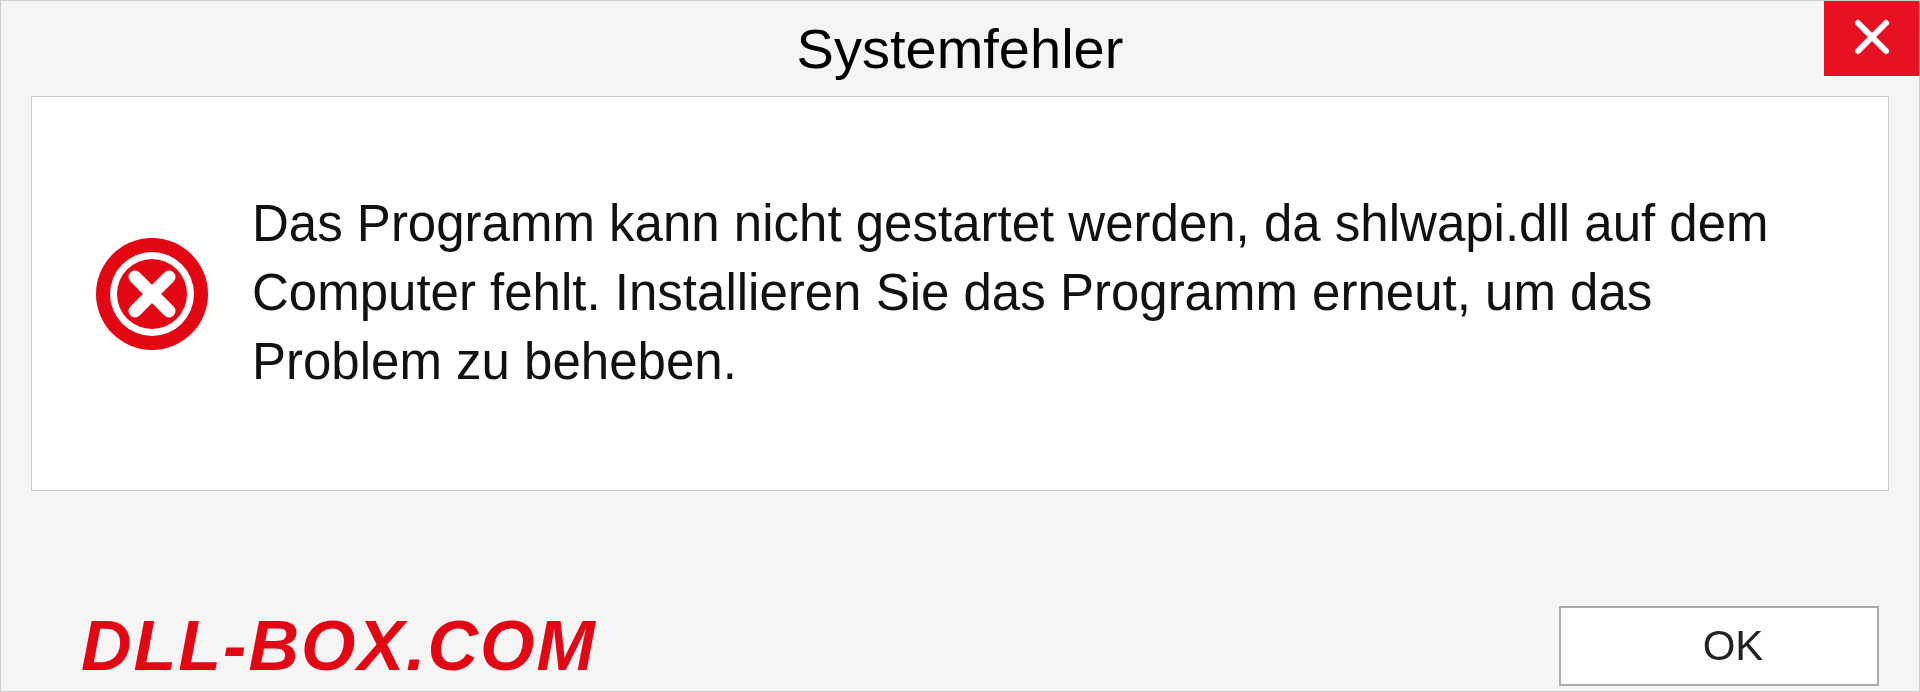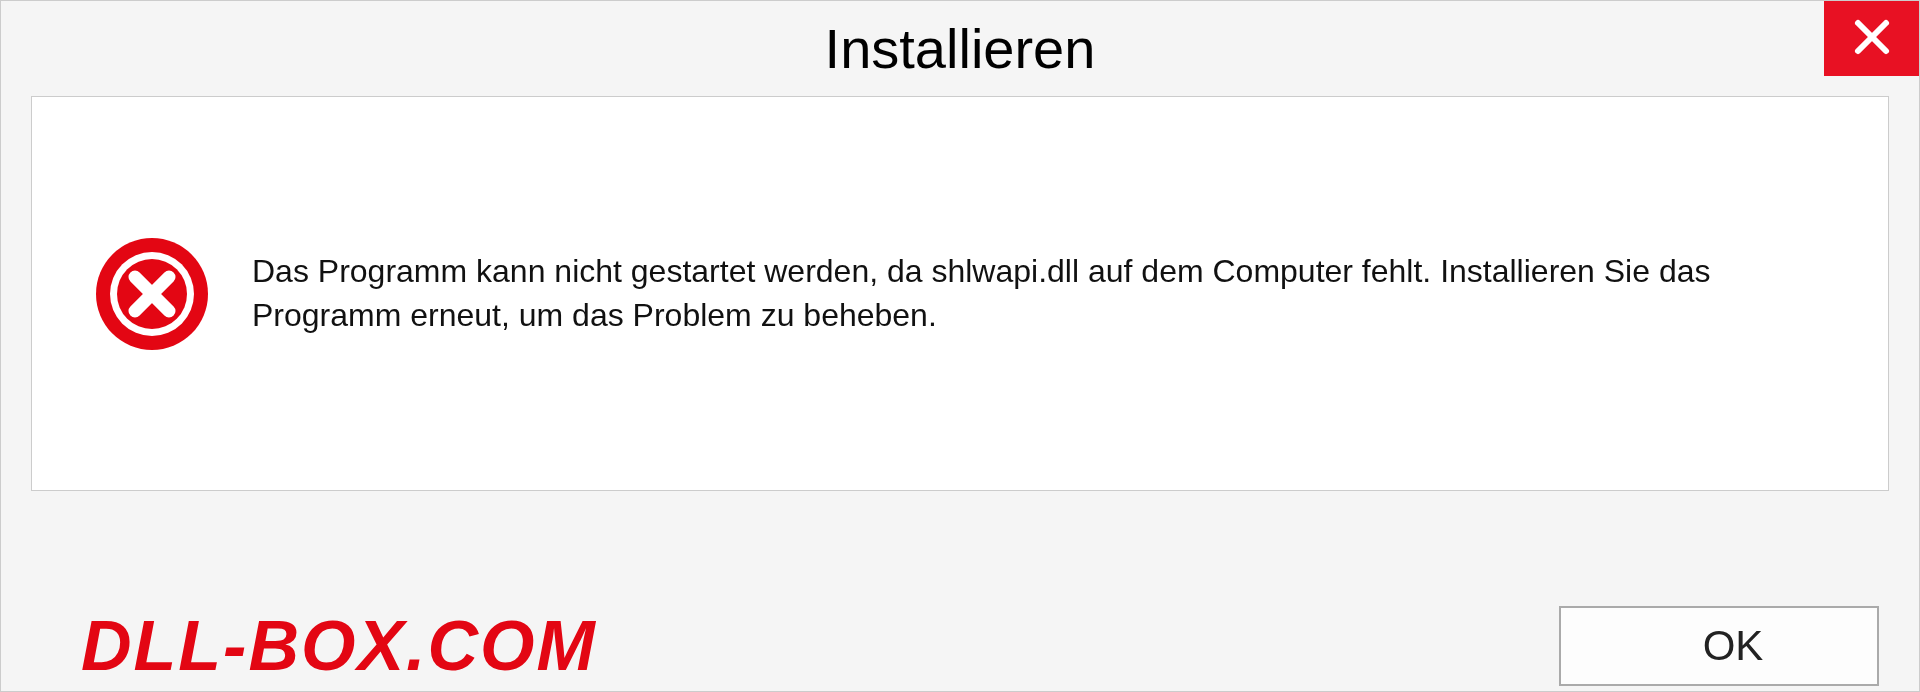--- a/index.html
+++ b/index.html
@@ -59,21 +59,21 @@
       margin-right: 40px;
       display: flex;
       align-items: center;
       justify-content: center;
     }
     .error-icon svg {
       width: 100%;
       height: 100%;
     }
     .message {
-      font-size: 32px;
+      font-size: 51px;
       line-height: 1.35;
       color: #111;
     }
     .footer {
       height: 195px;
       display: flex;
       align-items: flex-end;
       justify-content: space-between;
       padding: 0 40px 0 80px;
     }
@@ -95,21 +95,21 @@
       display: flex;
       align-items: center;
       justify-content: center;
       padding-left: 28px;
     }
   </style>
 </head>
 <body>
 
 <div class="titlebar">
-  <div class="title">Installieren</div>
+  <div class="title">Systemfehler</div>
   <div class="close-btn">
     <span>
       <svg viewBox="0 0 40 40">
         <line x1="6" y1="6" x2="34" y2="34" stroke="#fff" stroke-width="6" stroke-linecap="round"></line>
         <line x1="34" y1="6" x2="6" y2="34" stroke="#fff" stroke-width="6" stroke-linecap="round"></line>
       </svg>
     </span>
   </div>
 </div>
 

